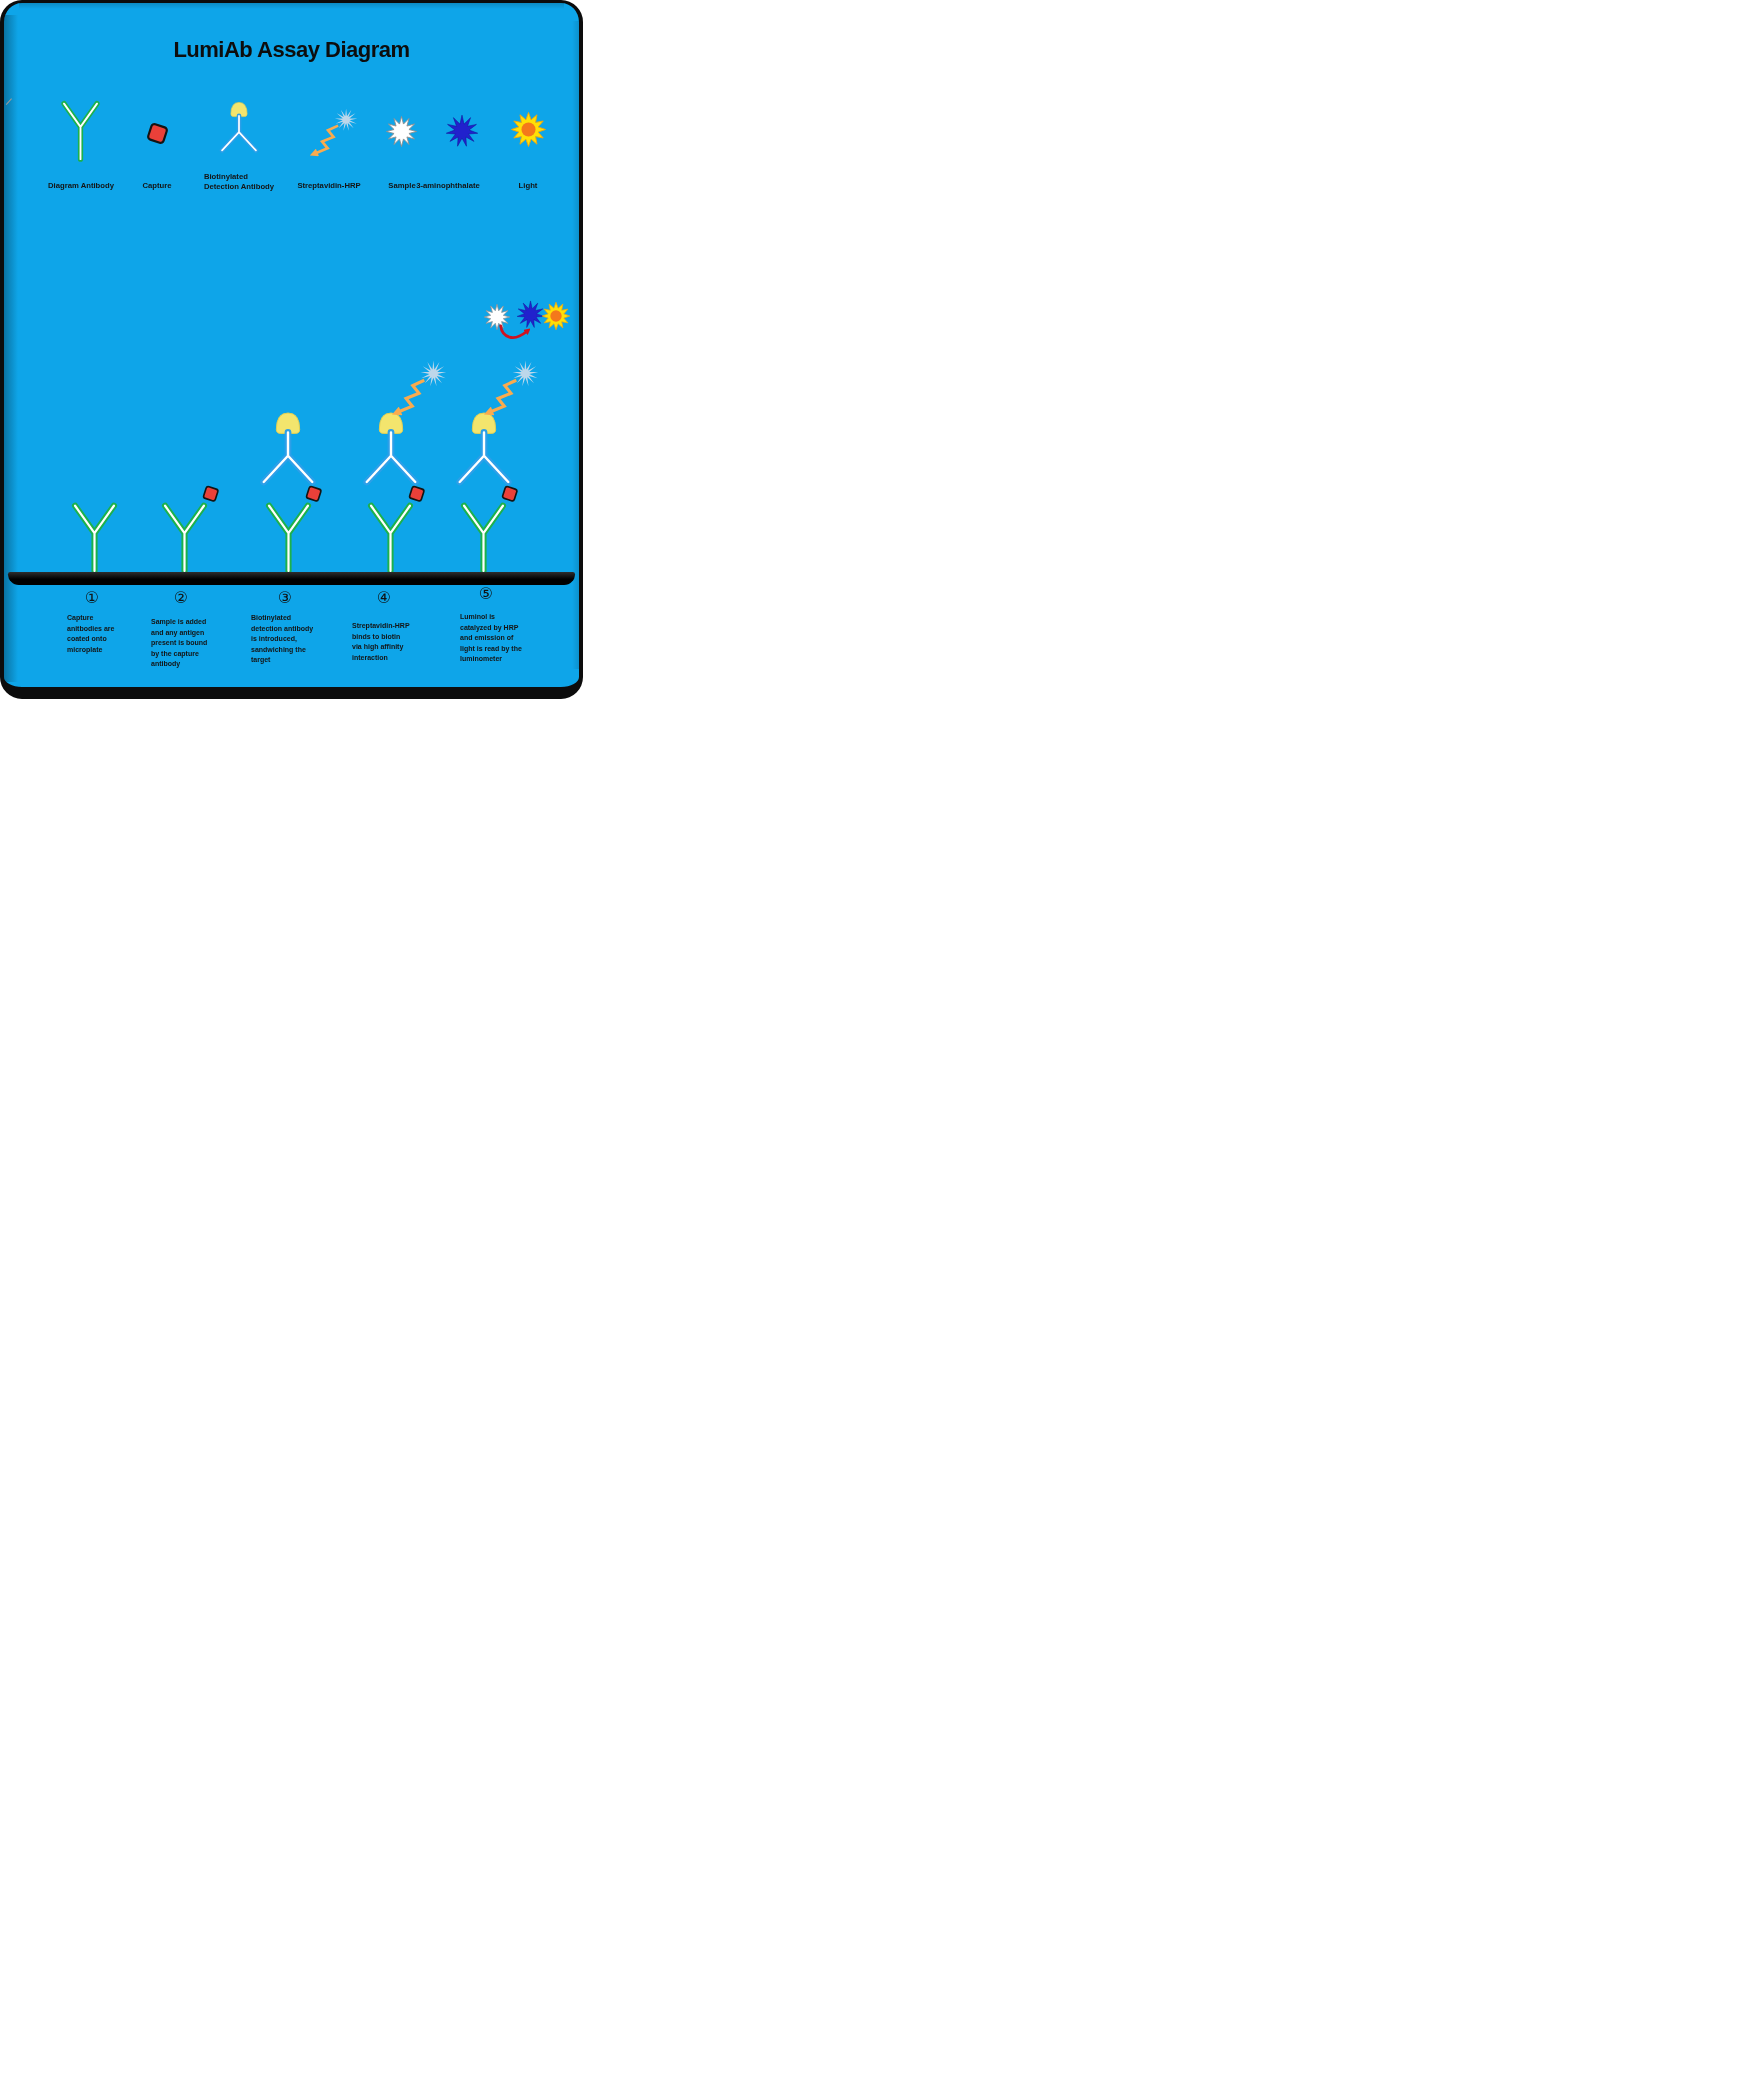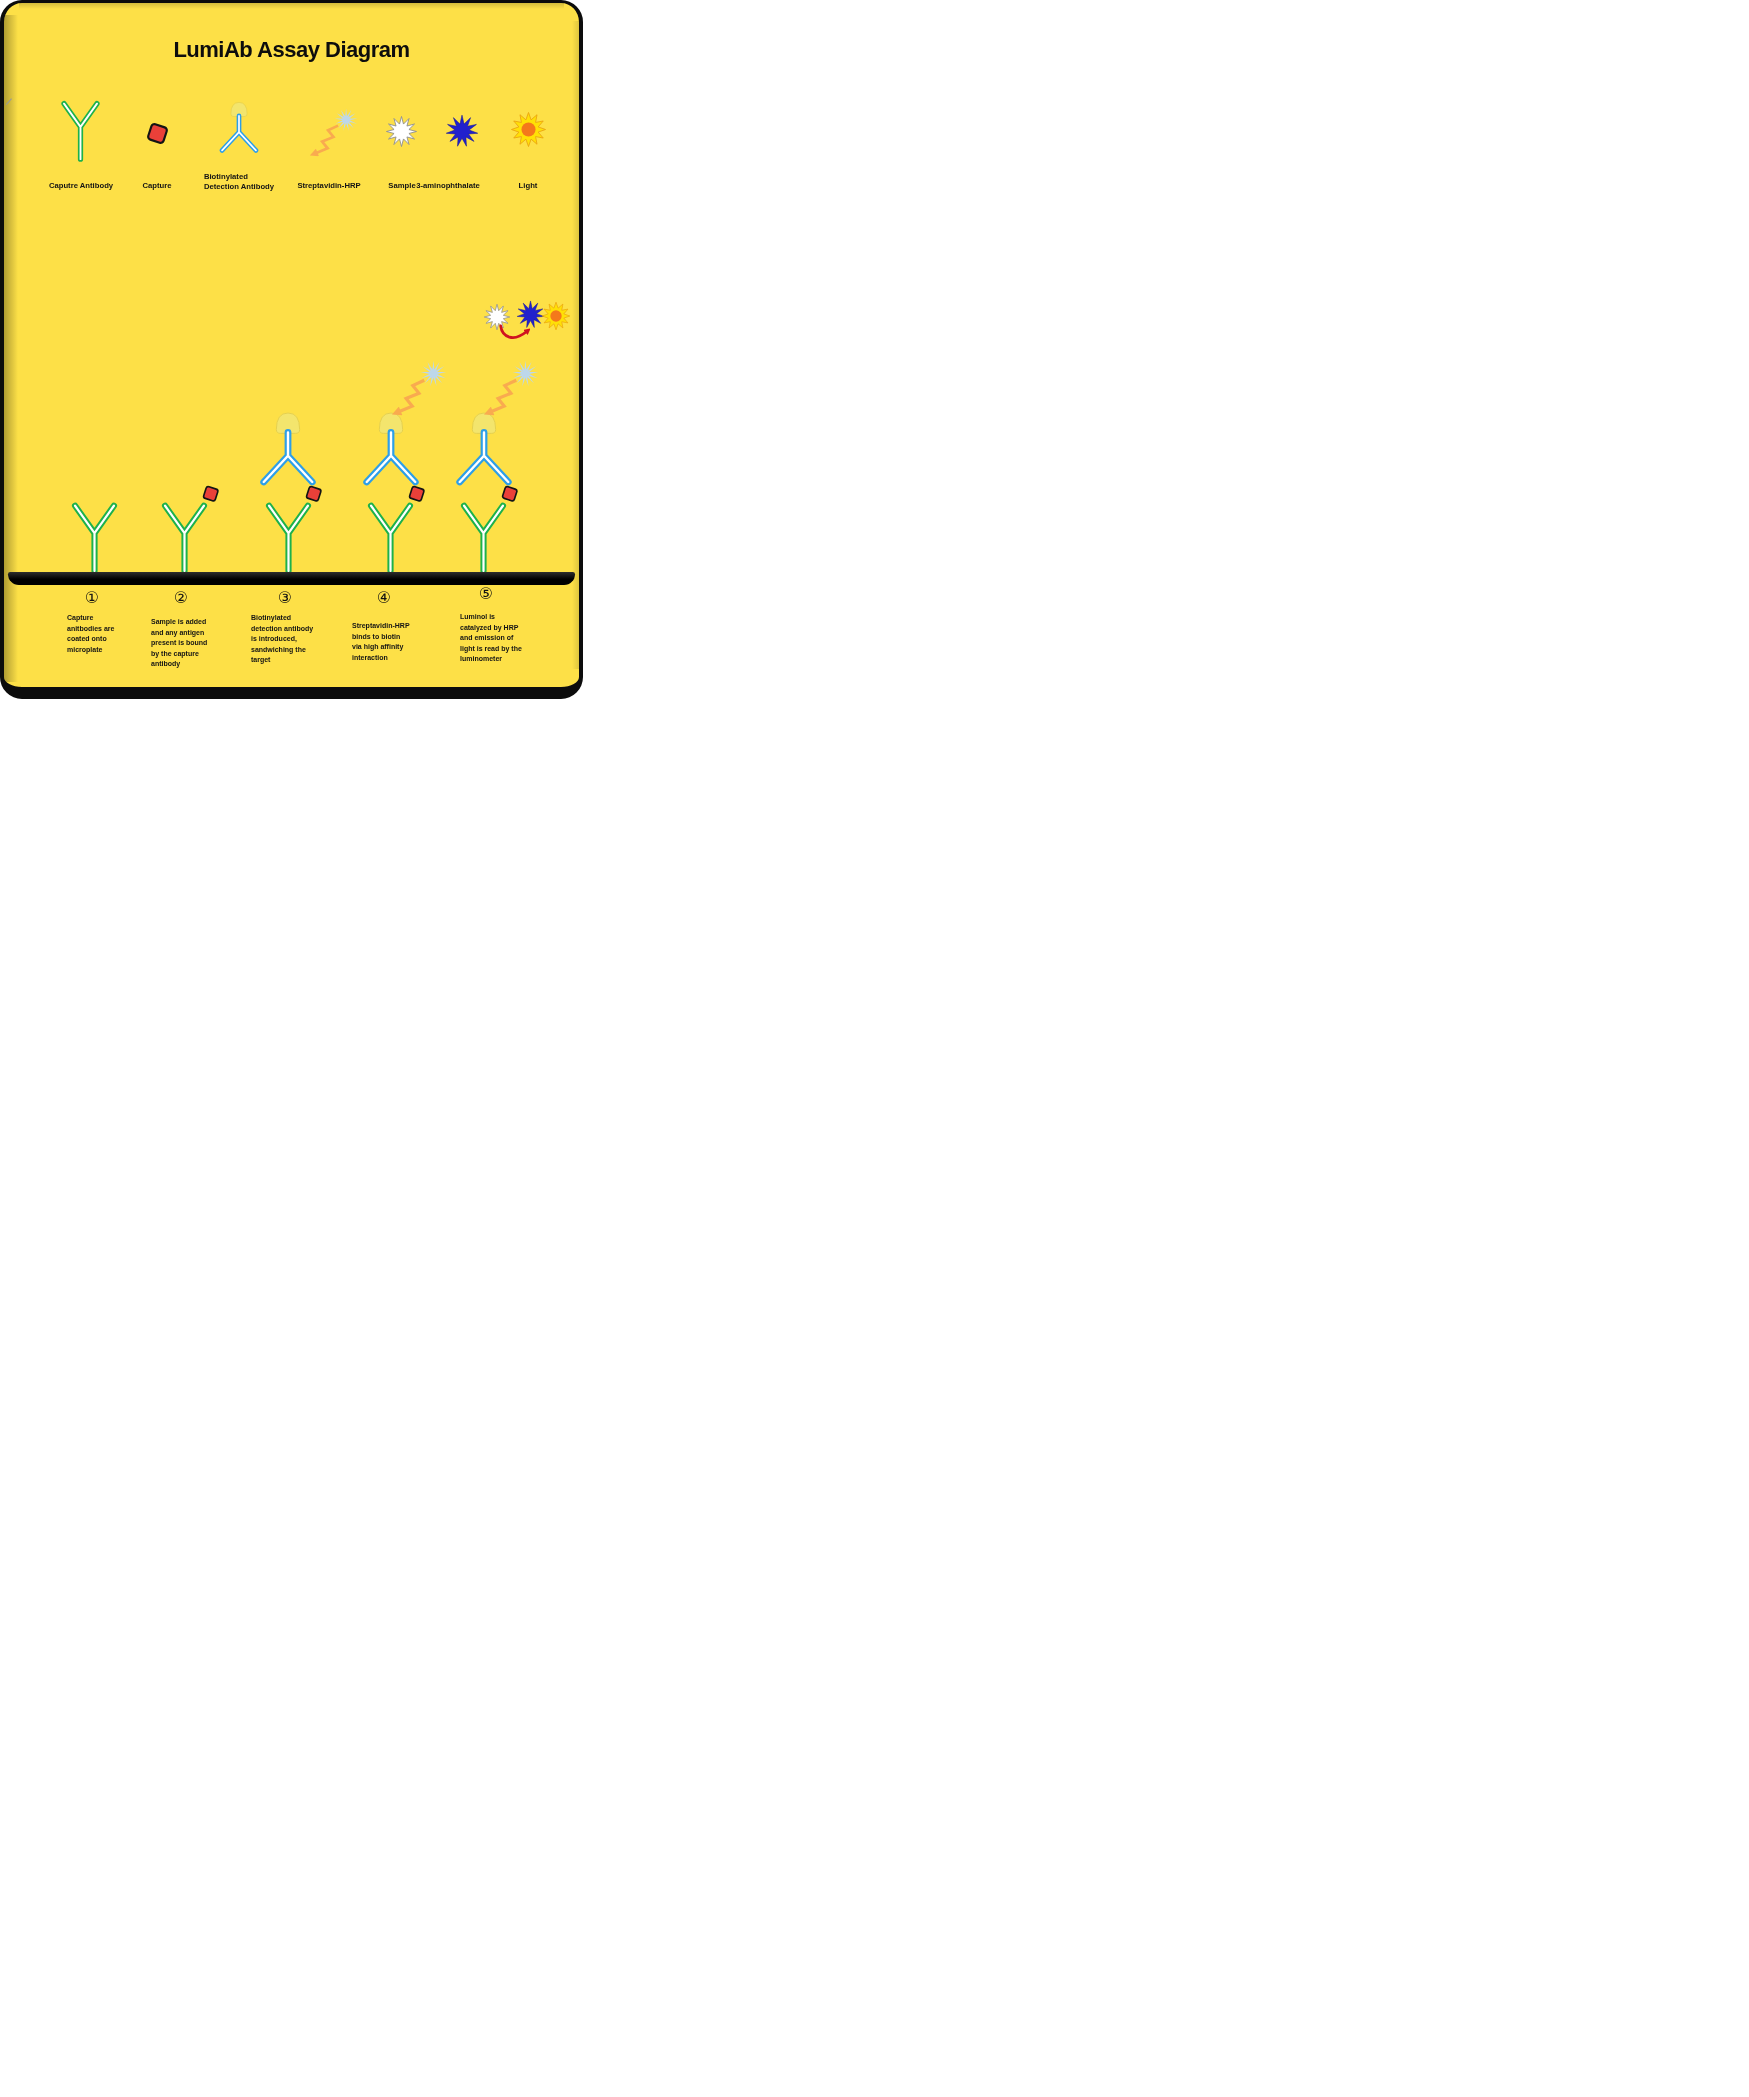--- a/index.html
+++ b/index.html
@@ -1,18 +1,18 @@
 <!DOCTYPE html>
 <html style="--c-capture: #1db14c; --c-antigen: #ea4039; --c-antigen_stroke: #141414; --c-detection: #2d9fe8; --c-biotin: #f3e56d; --c-biotin_stroke: #e4cf4e; --c-zigzag: #f9ab4f; --c-burst: #bdd7ea; --c-luminol_fill: #ffffff; --c-luminol_stroke: #8f8f8f; --c-aminophthalate: #2121cd; --c-sun_ray: #ffe006; --c-sun_ray_stroke: #eca512; --c-sun_core: #f4781b; --c-arrow_red: #cf1220; --c-ink: #141414;font-size:7.2px"><head>
 <meta charset="utf-8">
 <style>
   * { margin:0; padding:0; box-sizing:border-box; }
   html,body { background:#ffffff; }
   #canvas {
-    position:relative; width:583px; height:699px; background:#fde047;
+    position:relative; width:583px; height:699px; background:#0ea5e9;
     border:3.2px solid #0c0c0c; border-left-width:4.1px; border-right-width:4.1px;
     border-bottom-width:12.7px; border-radius:22px; overflow:hidden;
     font-family:"Liberation Sans", sans-serif; color:#141414;
   }
   .abs { position:absolute; }
   .shadeL { position:absolute; left:0; top:11.8px; bottom:5.4px; width:13.6px;
     background:linear-gradient(to right, rgba(0,0,0,.30), rgba(0,0,0,0)); }
   .shadeT { position:absolute; left:15.4px; right:15.4px; top:0; height:6.3px;
     background:linear-gradient(to bottom, rgba(0,0,0,.16), rgba(0,0,0,0)); }
   .shadeR { position:absolute; right:0; top:18px; bottom:18px; width:7.2px;
@@ -107,21 +107,21 @@
 
   <svg class="abs" style="left:441px; top:111px" width="34" height="34" viewBox="0 0 90 90">
     <polygon class="amino-star" points="45.00,3.00 50.35,26.77 67.71,9.67 59.36,32.56 83.20,27.55 63.81,42.30 86.57,50.98 62.28,52.89 76.74,72.50 55.27,60.98 56.83,85.30 45.00,64.00 33.17,85.30 34.73,60.98 13.26,72.50 27.72,52.89 3.43,50.98 26.19,42.30 6.80,27.55 30.64,32.56 22.29,9.67 39.65,26.77"></polygon>
   </svg>
 
   <svg class="abs" style="left:506px; top:108px" width="37" height="37" viewBox="0 0 100 100">
     <polygon class="sun-star" points="50.00,4.00 56.99,23.92 73.00,10.16 69.09,30.91 89.84,27.00 76.08,43.01 96.00,50.00 76.08,56.99 89.84,73.00 69.09,69.09 73.00,89.84 56.99,76.08 50.00,96.00 43.01,76.08 27.00,89.84 30.91,69.09 10.16,73.00 23.92,56.99 4.00,50.00 23.92,43.01 10.16,27.00 30.91,30.91 27.00,10.16 43.01,23.92"></polygon>
     <circle class="sun-core" cx="50" cy="50" r="19"></circle>
   </svg>
 
-  <div class="leg-label" style="left:77px">Caputre Antibody</div>
+  <div class="leg-label" style="left:77px">Diagram Antibody</div>
   <div class="leg-label" style="left:153px">Capture</div>
   <div class="leg-label two-line" style="left:235px">Biotinylated
 Detection Antibody</div>
   <div class="leg-label" style="left:325px">Streptavidin-HRP</div>
   <div class="leg-label" style="left:398px">Sample</div>
   <div class="leg-label" style="left:444px">3-aminophthalate</div>
   <div class="leg-label" style="left:524px">Light</div>
 
   <svg class="abs" style="left:64px; top:497px" width="53" height="76" viewBox="0 0 120 170">
       <use href="#sym-capture"></use>

